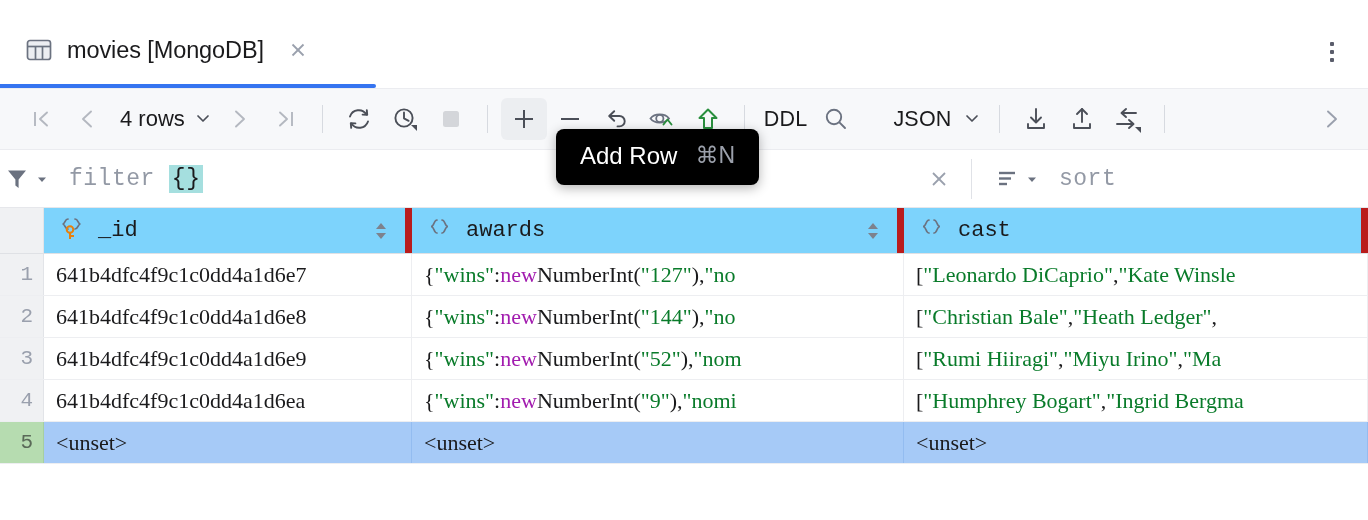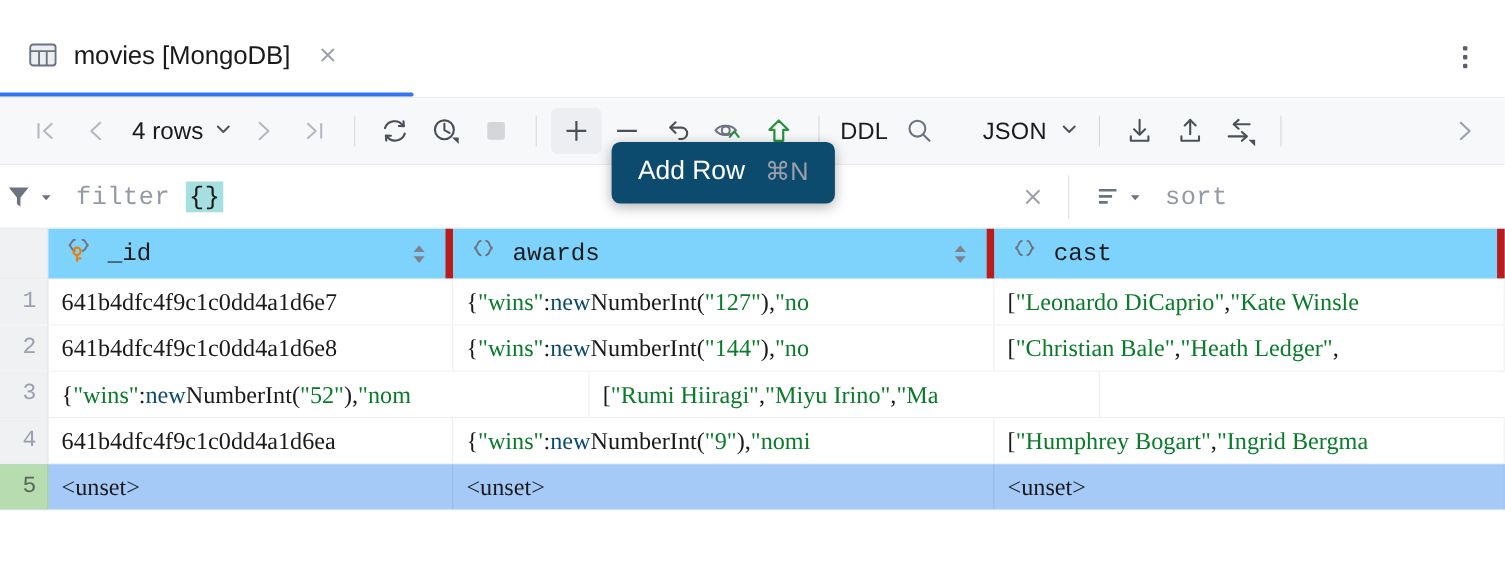--- a/index.html
+++ b/index.html
@@ -113,30 +113,30 @@
     cursor: pointer;
     letter-spacing: 0.2px;
   }
   .tb-chev { margin-left: 2px; display:block; }
   .spacer { flex: 1 1 auto; }
 
   
   .tooltip {
     position: absolute;
     left: 556px; top: 129px;
-    background: #0c4a6e;
+    background: #000000;
     color: #ffffff;
     border-radius: 8px;
     padding: 13px 24px 15px 24px;
     font-size: 24px;
     font-family: "Liberation Sans", sans-serif;
     white-space: nowrap;
     z-index: 60;
     box-shadow: 0 3px 12px rgba(0,0,0,0.30);
-    display: flex; align-items: center; gap: 18px;
+    display: flex; align-items: flex-start; gap: 18px;
   }
   .tooltip .shortcut { color: #9ba0ab; font-size: 23px; }
 
   
   .filterbar {
     height: 58px;
     background: #ffffff;
     display: flex;
     align-items: center;
     border-bottom: 1px solid #e6e7eb;
@@ -239,21 +239,21 @@
     white-space: nowrap;
     overflow: hidden;
     cursor: text;
   }
   .grid-row.selected { background: #a6caf7; }
   .grid-row.selected .cell { border-right-color: #93bcf0; color: #1a1a1c; }
   .grid-row.selected .gutter-cell {
     background: #b6dcb0; color: #5a6a58; border-right-color: #a6cfa0;
   }
   .tok-str  { color: #097b2a; }
-  .tok-kw   { color: #0c4a6e; }
+  .tok-kw   { color: #a21caf; }
   .tok-pun  { color: #1a1a1c; }
 
   .grid-rest { background: #ffffff; height: 34px; }
 </style>
 </head>
 <body>
 
 <div class="tabbar">
   <div class="tab">
     <span class="tab-icon">
@@ -554,20 +554,21 @@
         <div class="cell col-cast">
           <span class="tok-pun">[</span>
           <span class="tok-str">"Christian Bale"</span>
           <span class="tok-pun">, </span>
           <span class="tok-str">"Heath Ledger"</span>
           <span class="tok-pun">,</span>
         </div>
       </div>
       <div class="grid-row">
         <div class="gutter-cell">3</div>
+        <div class="cell col-id">641b4dfc4f9c1c0dd4a1d6e9</div>
         <div class="cell col-awd">
           <span class="tok-pun">{</span>
           <span class="tok-str">"wins"</span>
           <span class="tok-pun">: </span>
           <span class="tok-kw">new</span>
           <span class="tok-pun"> NumberInt(</span>
           <span class="tok-str">"52"</span>
           <span class="tok-pun">), </span>
           <span class="tok-str">"nom</span>
         </div>

